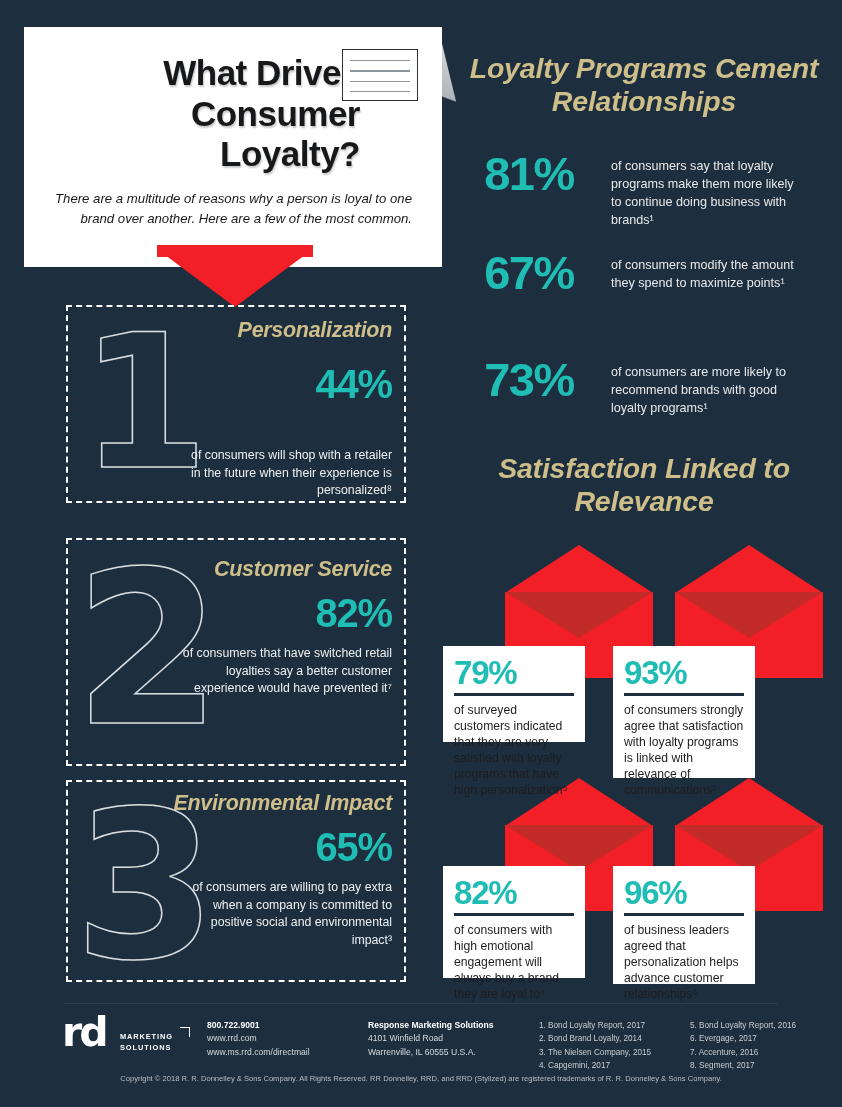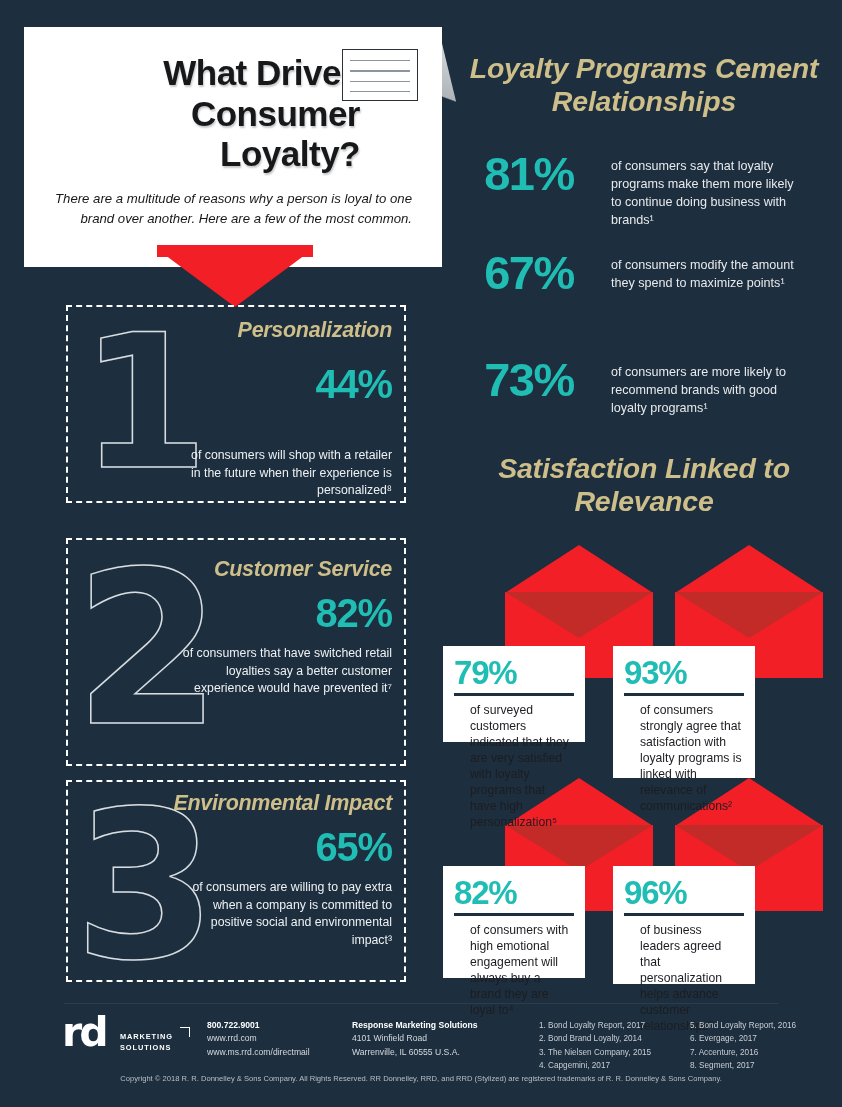--- a/index.html
+++ b/index.html
@@ -129,38 +129,38 @@
 
   
   .card {
     position: absolute; background: #ffffff; padding: 10px 11px 12px 11px;
   }
   .card-pct {
     color: #1fbdb4; font-size: 33px; font-weight: bold; letter-spacing: -1.2px;
     line-height: 1; margin-bottom: 4px;
   }
   .card-rule { height: 2.6px; background: #1d2e3e; margin-bottom: 6px; }
-  .card-txt { color: #1c1d21; font-size: 12.2px; line-height: 1.32; margin-left: 16px; }
+  .card-txt { color: #1c1d21; font-size: 12.2px; line-height: 1.32; }
   #card-79 { left: 443px; top: 646px; width: 142px; height: 96px; }
   #card-93 { left: 613px; top: 646px; width: 142px; height: 132px; }
   #card-82 { left: 443px; top: 866px; width: 142px; height: 112px; }
   #card-96 { left: 613px; top: 866px; width: 142px; height: 118px; }
 
   
   .footer-rule { position: absolute; left: 64px; top: 1003px; width: 714px; height: 1px; background: #2c3d4d; }
   .logo { position: absolute; left: 62px; top: 1015px; width: 130px; height: 50px; }
   .logo-mark { font-size: 41px; font-weight: bold; color: #fff; line-height: 0.86; letter-spacing: -3px;
                 font-family: "DejaVu Sans", sans-serif; }
   .logo-sub { position: absolute; left: 58px; top: 16px; color: #fff; font-size: 7.4px;
               font-weight: bold; letter-spacing: 0.9px; line-height: 1.5; }
   .logo-tick { position: absolute; left: 118px; top: 12px; width: 10px; height: 10px;
                border-top: 1.6px solid #fff; border-right: 1.6px solid #fff; }
   .contact { position: absolute; left: 207px; top: 1019px; color: #d6dade; font-size: 8.6px; line-height: 1.55; }
   .contact b { font-weight: bold; color: #ffffff; }
-  .addr { position: absolute; left: 352px; top: 1019px; color: #d6dade; font-size: 8.6px; line-height: 1.55; }
+  .addr { position: absolute; left: 368px; top: 1019px; color: #d6dade; font-size: 8.6px; line-height: 1.55; }
   .addr b { font-weight: bold; color: #ffffff; }
   .refs { position: absolute; top: 1019px; color: #c9ced3; font-size: 8.2px; line-height: 1.62; }
   #refs-a { left: 539px; } #refs-b { left: 690px; }
   .copyright {
     position: absolute; left: 0; top: 1074px; width: 842px; text-align: center;
     color: #b9bfc6; font-size: 7.6px;
   }
 </style>
 </head>
 <body>

